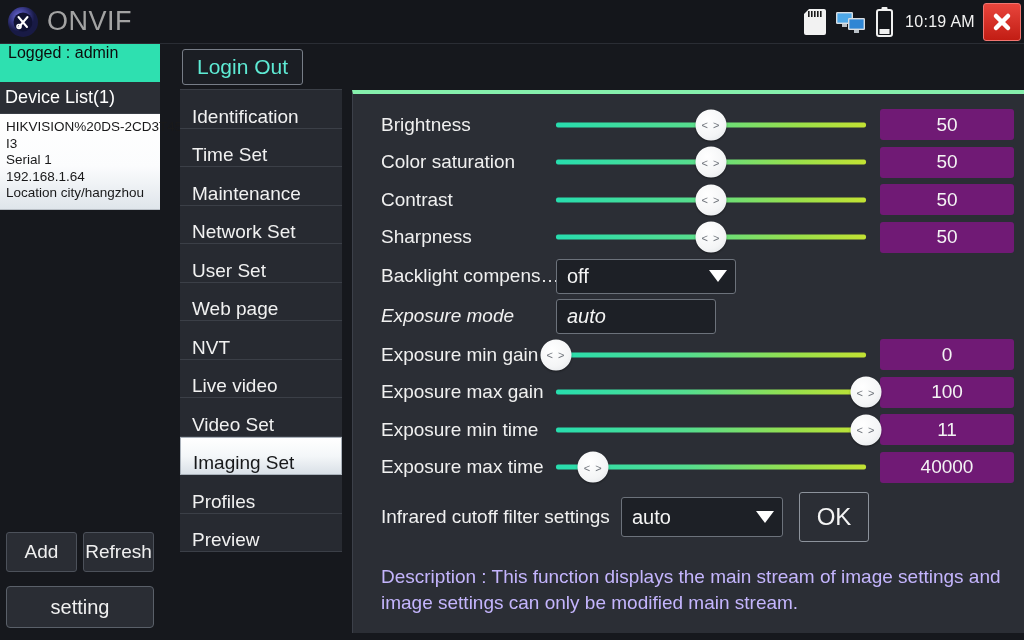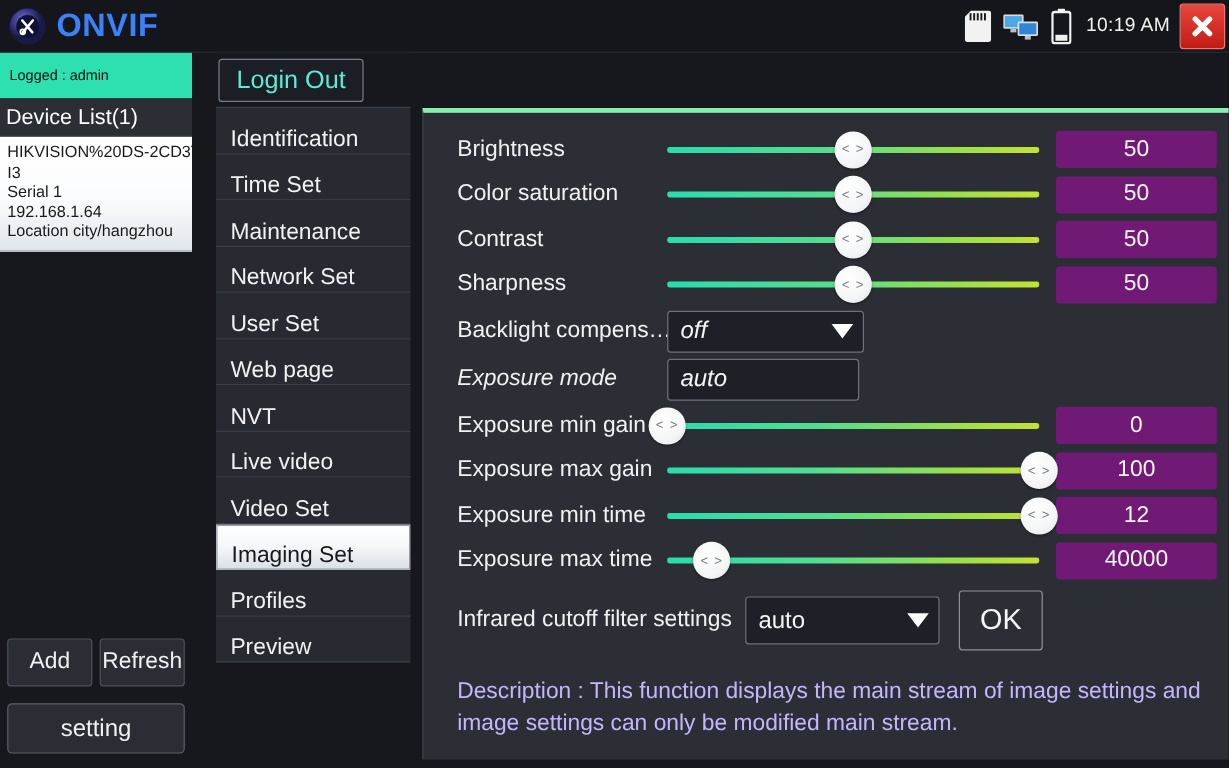--- a/index.html
+++ b/index.html
@@ -18,22 +18,22 @@
   
   .titlebar {
     position: absolute; top: 0; left: 0;
     width: 1024px; height: 44px;
     background: #14161b;
     display: flex; align-items: center;
     border-bottom: 1px solid #2a2d34;
   }
   .logo-wrap { margin-left: 5px; width: 36px; height: 36px; display: flex; align-items: center; justify-content: center; }
   .app-title {
-    color: #3b82f6; font-size: 27px; letter-spacing: .5px;
-    margin-left: 6px; font-weight: 700;
+    color: #a3a3a3; font-size: 27px; letter-spacing: .5px;
+    margin-left: 6px; font-weight: 400;
   }
   .tb-right {
     margin-left: auto; display: flex; align-items: center; height: 44px;
   }
   .tb-icon { margin-right: 10px; display: flex; align-items: center; }
   .clock {
     color: #f2f2f2; font-size: 16px; margin: 0 8px 0 2px; letter-spacing: .3px;
   }
   .close-btn {
     width: 38px; height: 38px; margin-right: 3px;
@@ -45,22 +45,22 @@
   }
 
   
   .leftcol {
     position: absolute; top: 44px; left: 0;
     width: 160px; height: 596px;
     background: #16181d;
   }
   .logged-bar {
     height: 38px; background: #2ee0b0;
-    display: flex; align-items: center; padding-left: 8px;
-    color: #0c0c0c; font-size: 12px;
+    display: flex; align-items: flex-start; padding-left: 8px;
+    color: #0c0c0c; font-size: 16px;
   }
   .devlist-hdr {
     height: 32px; background: #2b2e35;
     display: flex; align-items: center; padding-left: 5px;
     color: #fff; font-size: 18px;
     border-bottom: 1px solid #3a3e46;
   }
   .devlist {
     height: 415px; background: #16181d;
     padding: 0;
@@ -360,21 +360,21 @@
       <div class="rlabel">Sharpness</div>
       <div class="slider">
         <div class="track"></div>
         <div class="thumb" style="left: 50%;">&lt; &gt;</div>
       </div>
       <div class="valbox">50</div>
     </div>
 
     <div class="row" style="height:40px;">
       <div class="rlabel">Backlight compens…</div>
-      <div class="selbox" style="width:164px;font-style:italic;">
+      <div class="selbox" style="width:180px;">
         <span>off</span>
         <span class="caret"></span>
       </div>
     </div>
 
     <div class="row" style="height:40px;font-style:italic;">
       <div class="rlabel">Exposure mode</div>
       <div class="selbox plain" style="width:160px;">
         <span>auto</span>
       </div>
@@ -397,21 +397,21 @@
       </div>
       <div class="valbox">100</div>
     </div>
 
     <div class="row">
       <div class="rlabel">Exposure min time</div>
       <div class="slider">
         <div class="track"></div>
         <div class="thumb" style="left: 100%;">&lt; &gt;</div>
       </div>
-      <div class="valbox">12</div>
+      <div class="valbox">11</div>
     </div>
 
     <div class="row">
       <div class="rlabel">Exposure max time</div>
       <div class="slider">
         <div class="track"></div>
         <div class="thumb" style="left: 12%;">&lt; &gt;</div>
       </div>
       <div class="valbox">40000</div>
     </div>

